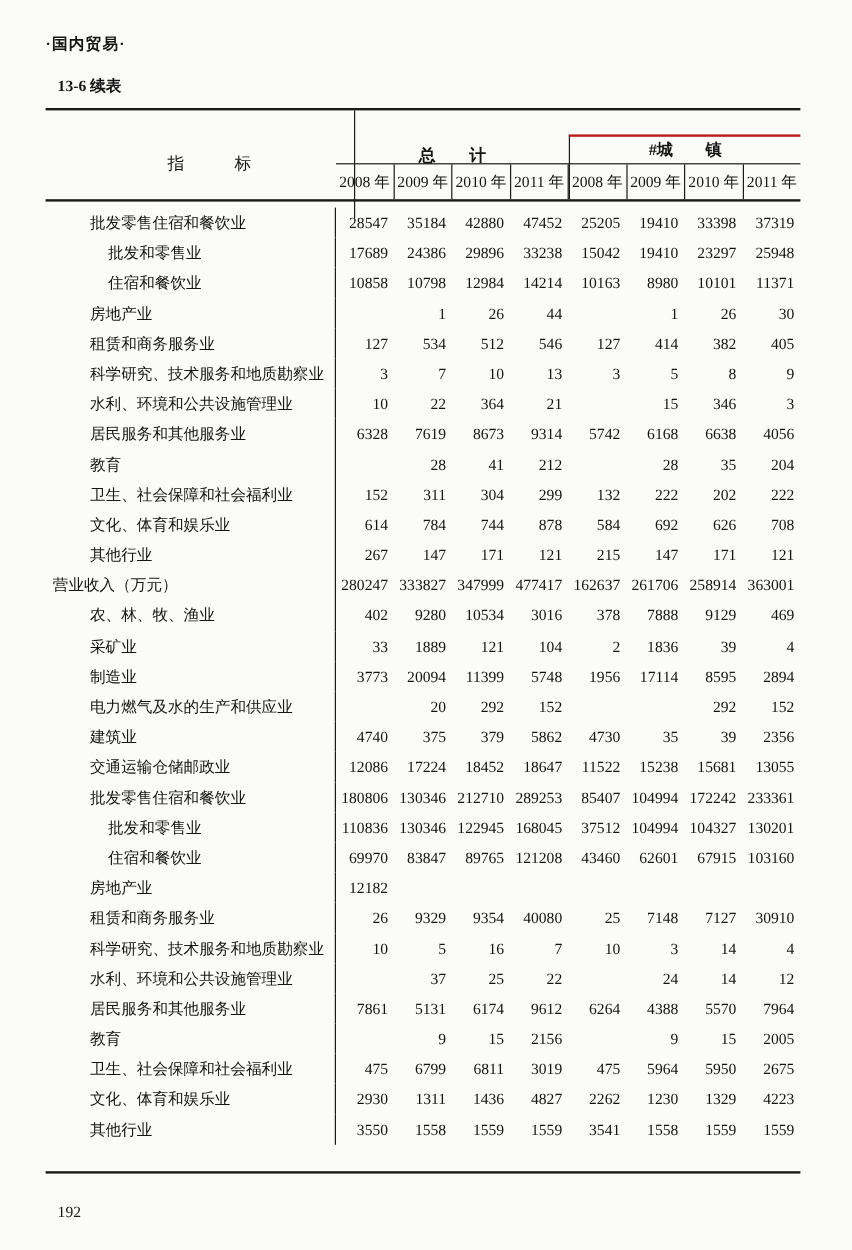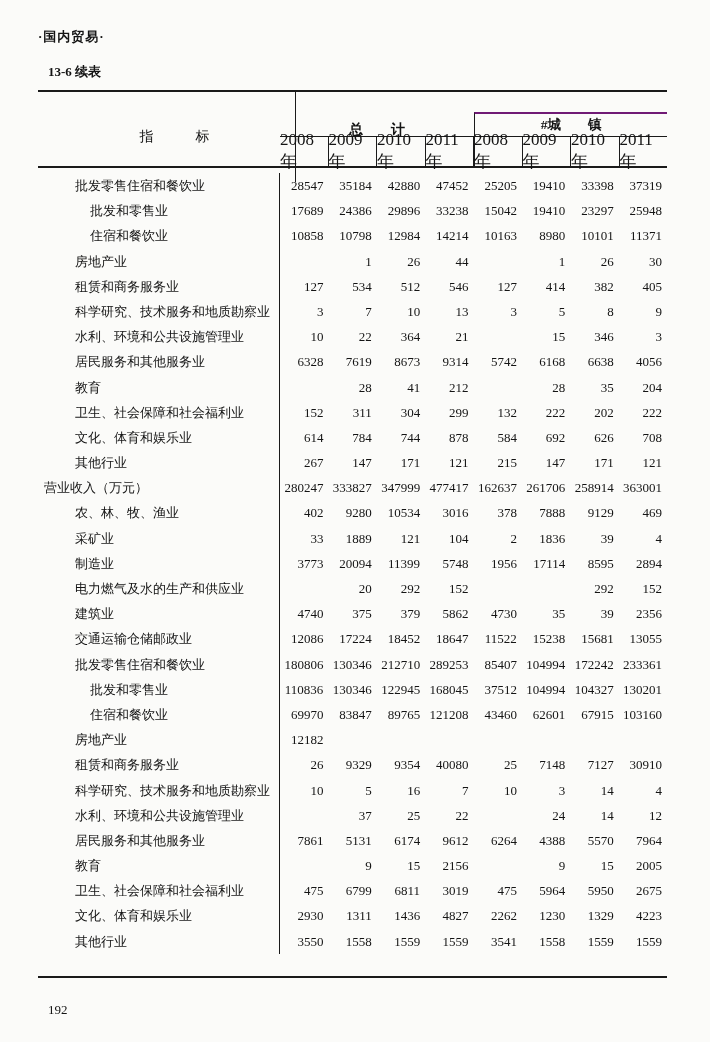--- a/index.html
+++ b/index.html
@@ -49,36 +49,36 @@
     position: absolute; left: 242px; width: 194px; top: 16px; height: 44px;
     display: flex; align-items: center; justify-content: center;
     font-size: 14px; font-weight: bold;
   }
   .group-underline {
     position: absolute; left: 242px; right: 0; top: 44px; height: 1px;
     background: #1a1a1a;
   }
   .urban-box {
     position: absolute; left: 436px; right: 0; top: 20px; height: 24px;
-    border-top: 2px solid #701a75; border-left: 1px solid #1a1a1a;
+    border-top: 2px solid #b91c1c; border-left: 1px solid #1a1a1a;
     box-sizing: border-box;
     display: flex; align-items: center; justify-content: center;
     font-size: 13.5px; font-weight: bold;
   }
   .urban-left-line {
     position: absolute; left: 436px; top: 44px; width: 1px; height: 30px;
     background: #1a1a1a;
   }
   .year-row {
     position: absolute; left: 242px; right: 0; top: 45px; height: 29px;
     display: flex;
   }
   .year-cell {
     flex: 1; display: flex; align-items: center; justify-content: center;
-    font-size: 17px; box-sizing: border-box;
+    font-size: 13px; box-sizing: border-box;
   }
   .year-cell.sep { border-right: 1px solid #1a1a1a; }
 
   
   .tbody { padding-top: 5px; }
   .row { display: flex; height: 25.2px; }
   .label-cell {
     width: 242px; box-sizing: border-box;
     border-right: 1px solid #1a1a1a;
     font-size: 13px; line-height: 25.2px;

